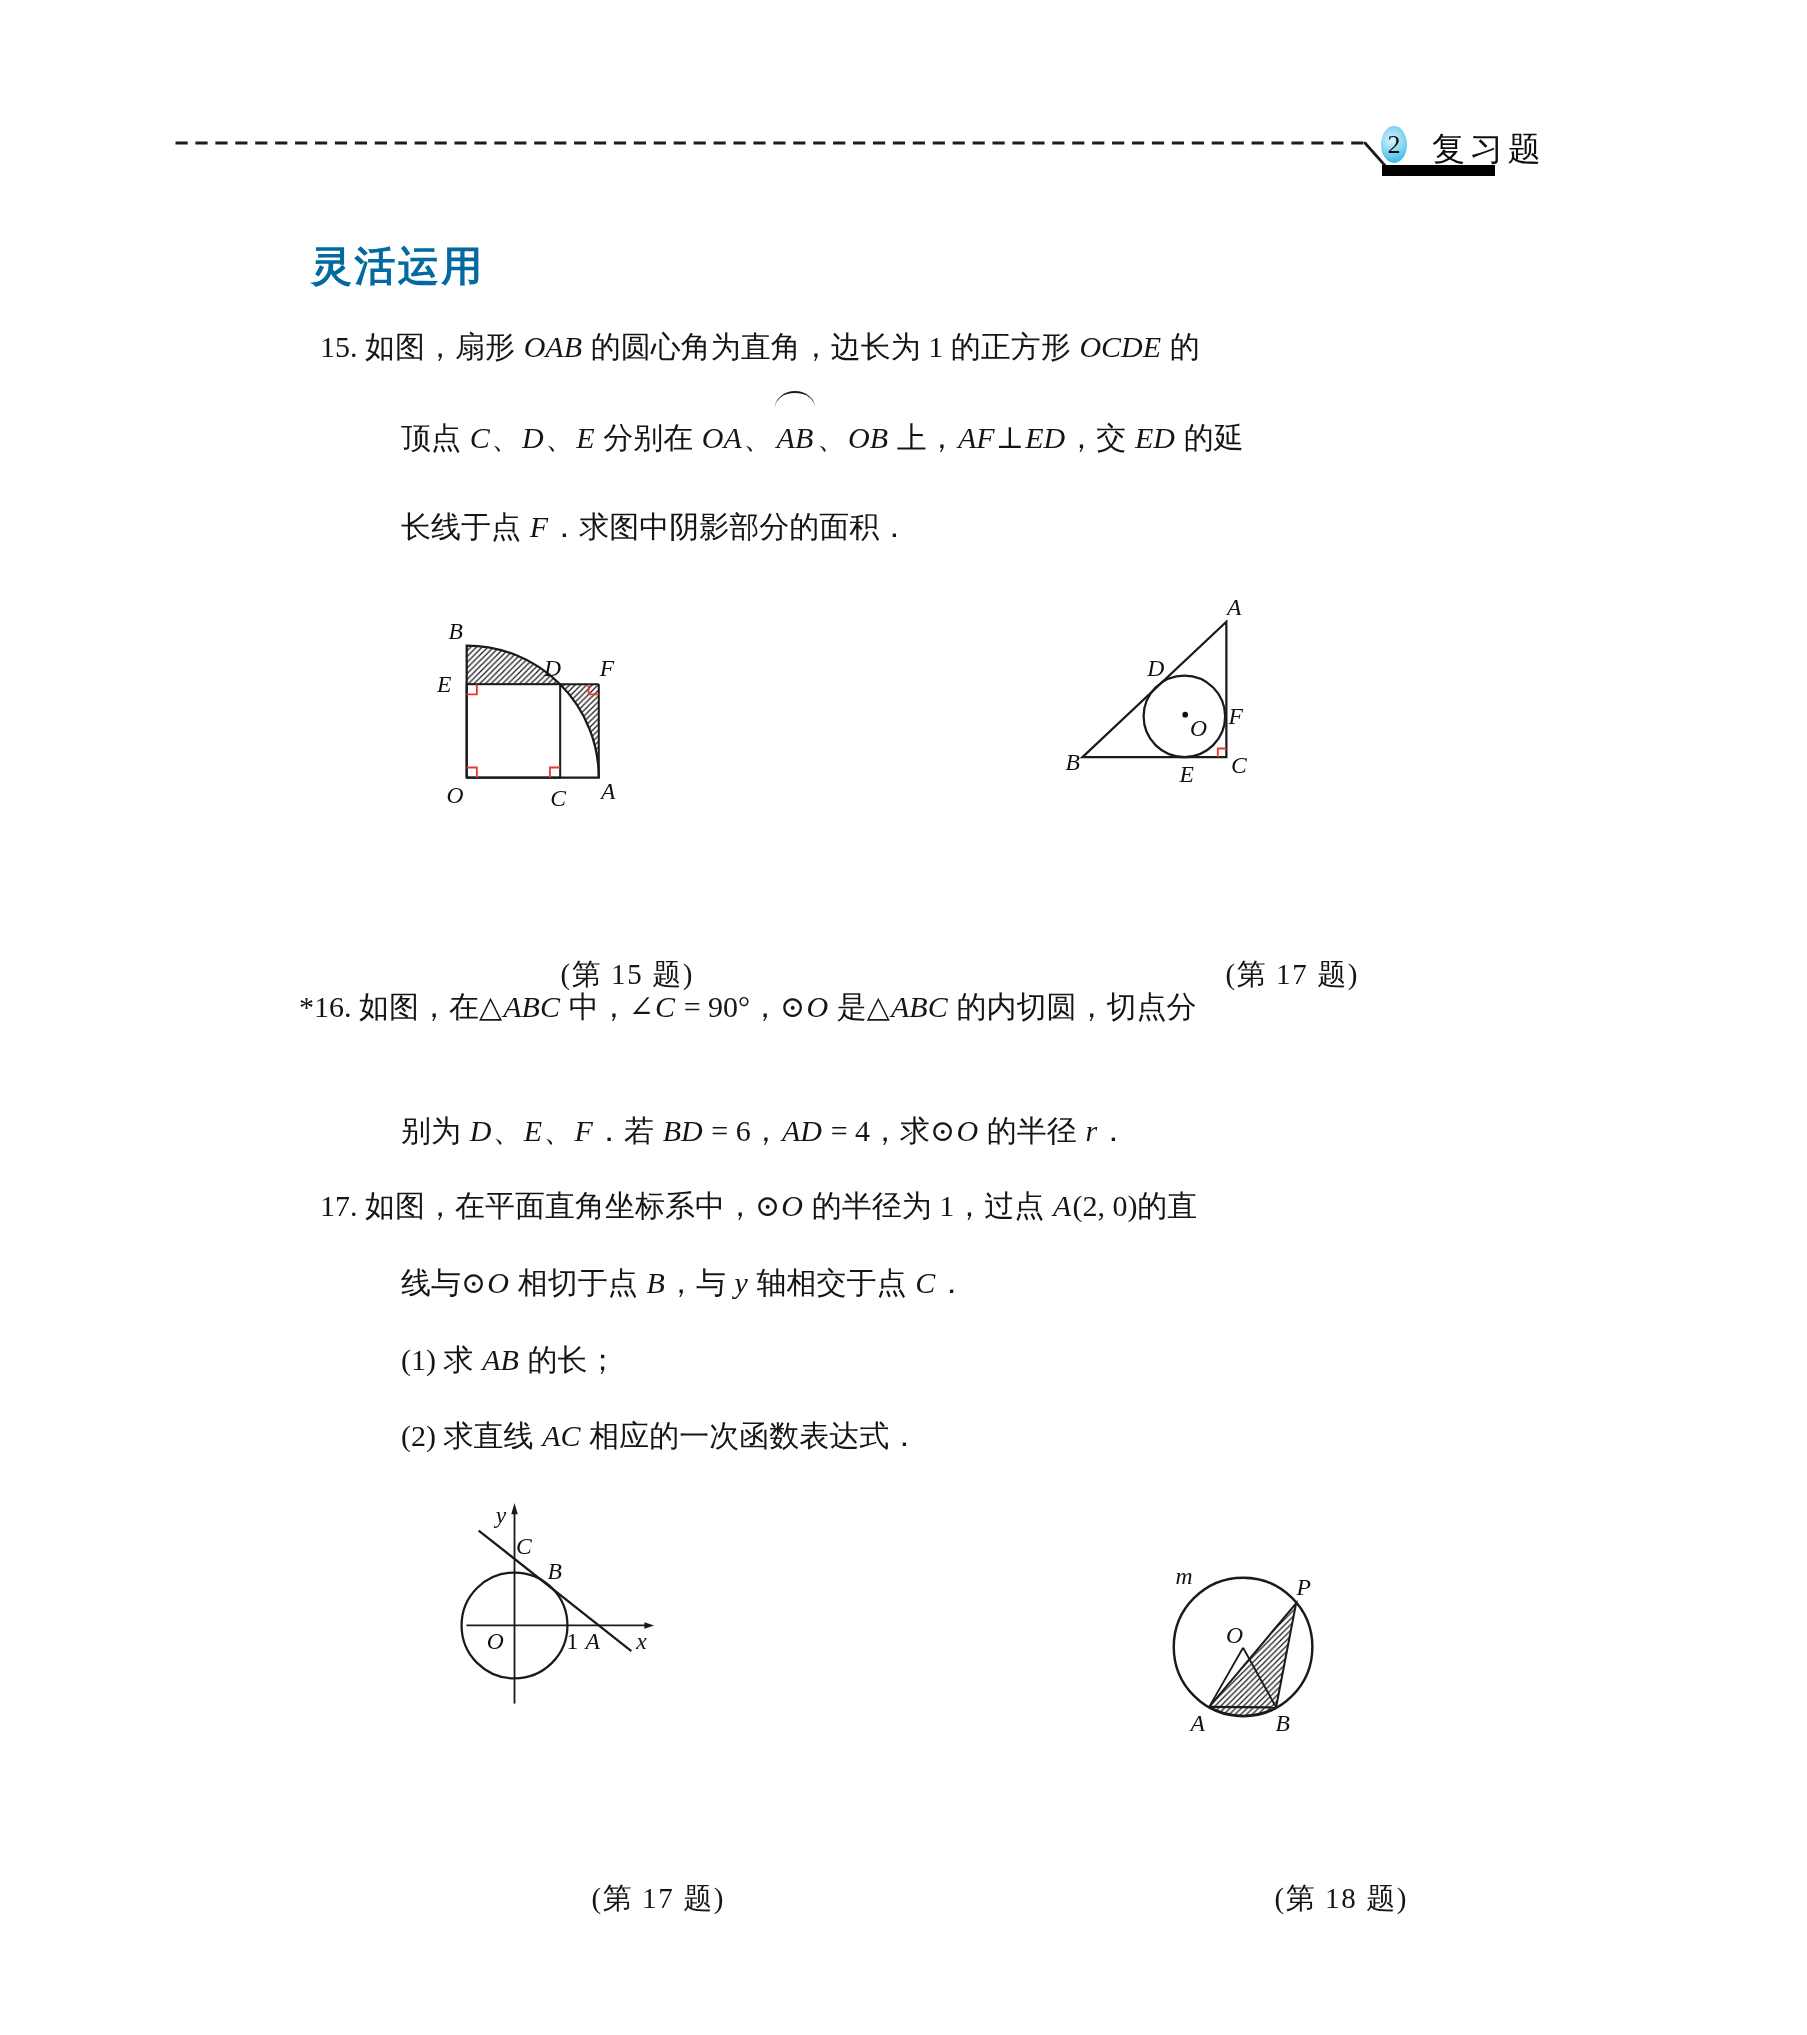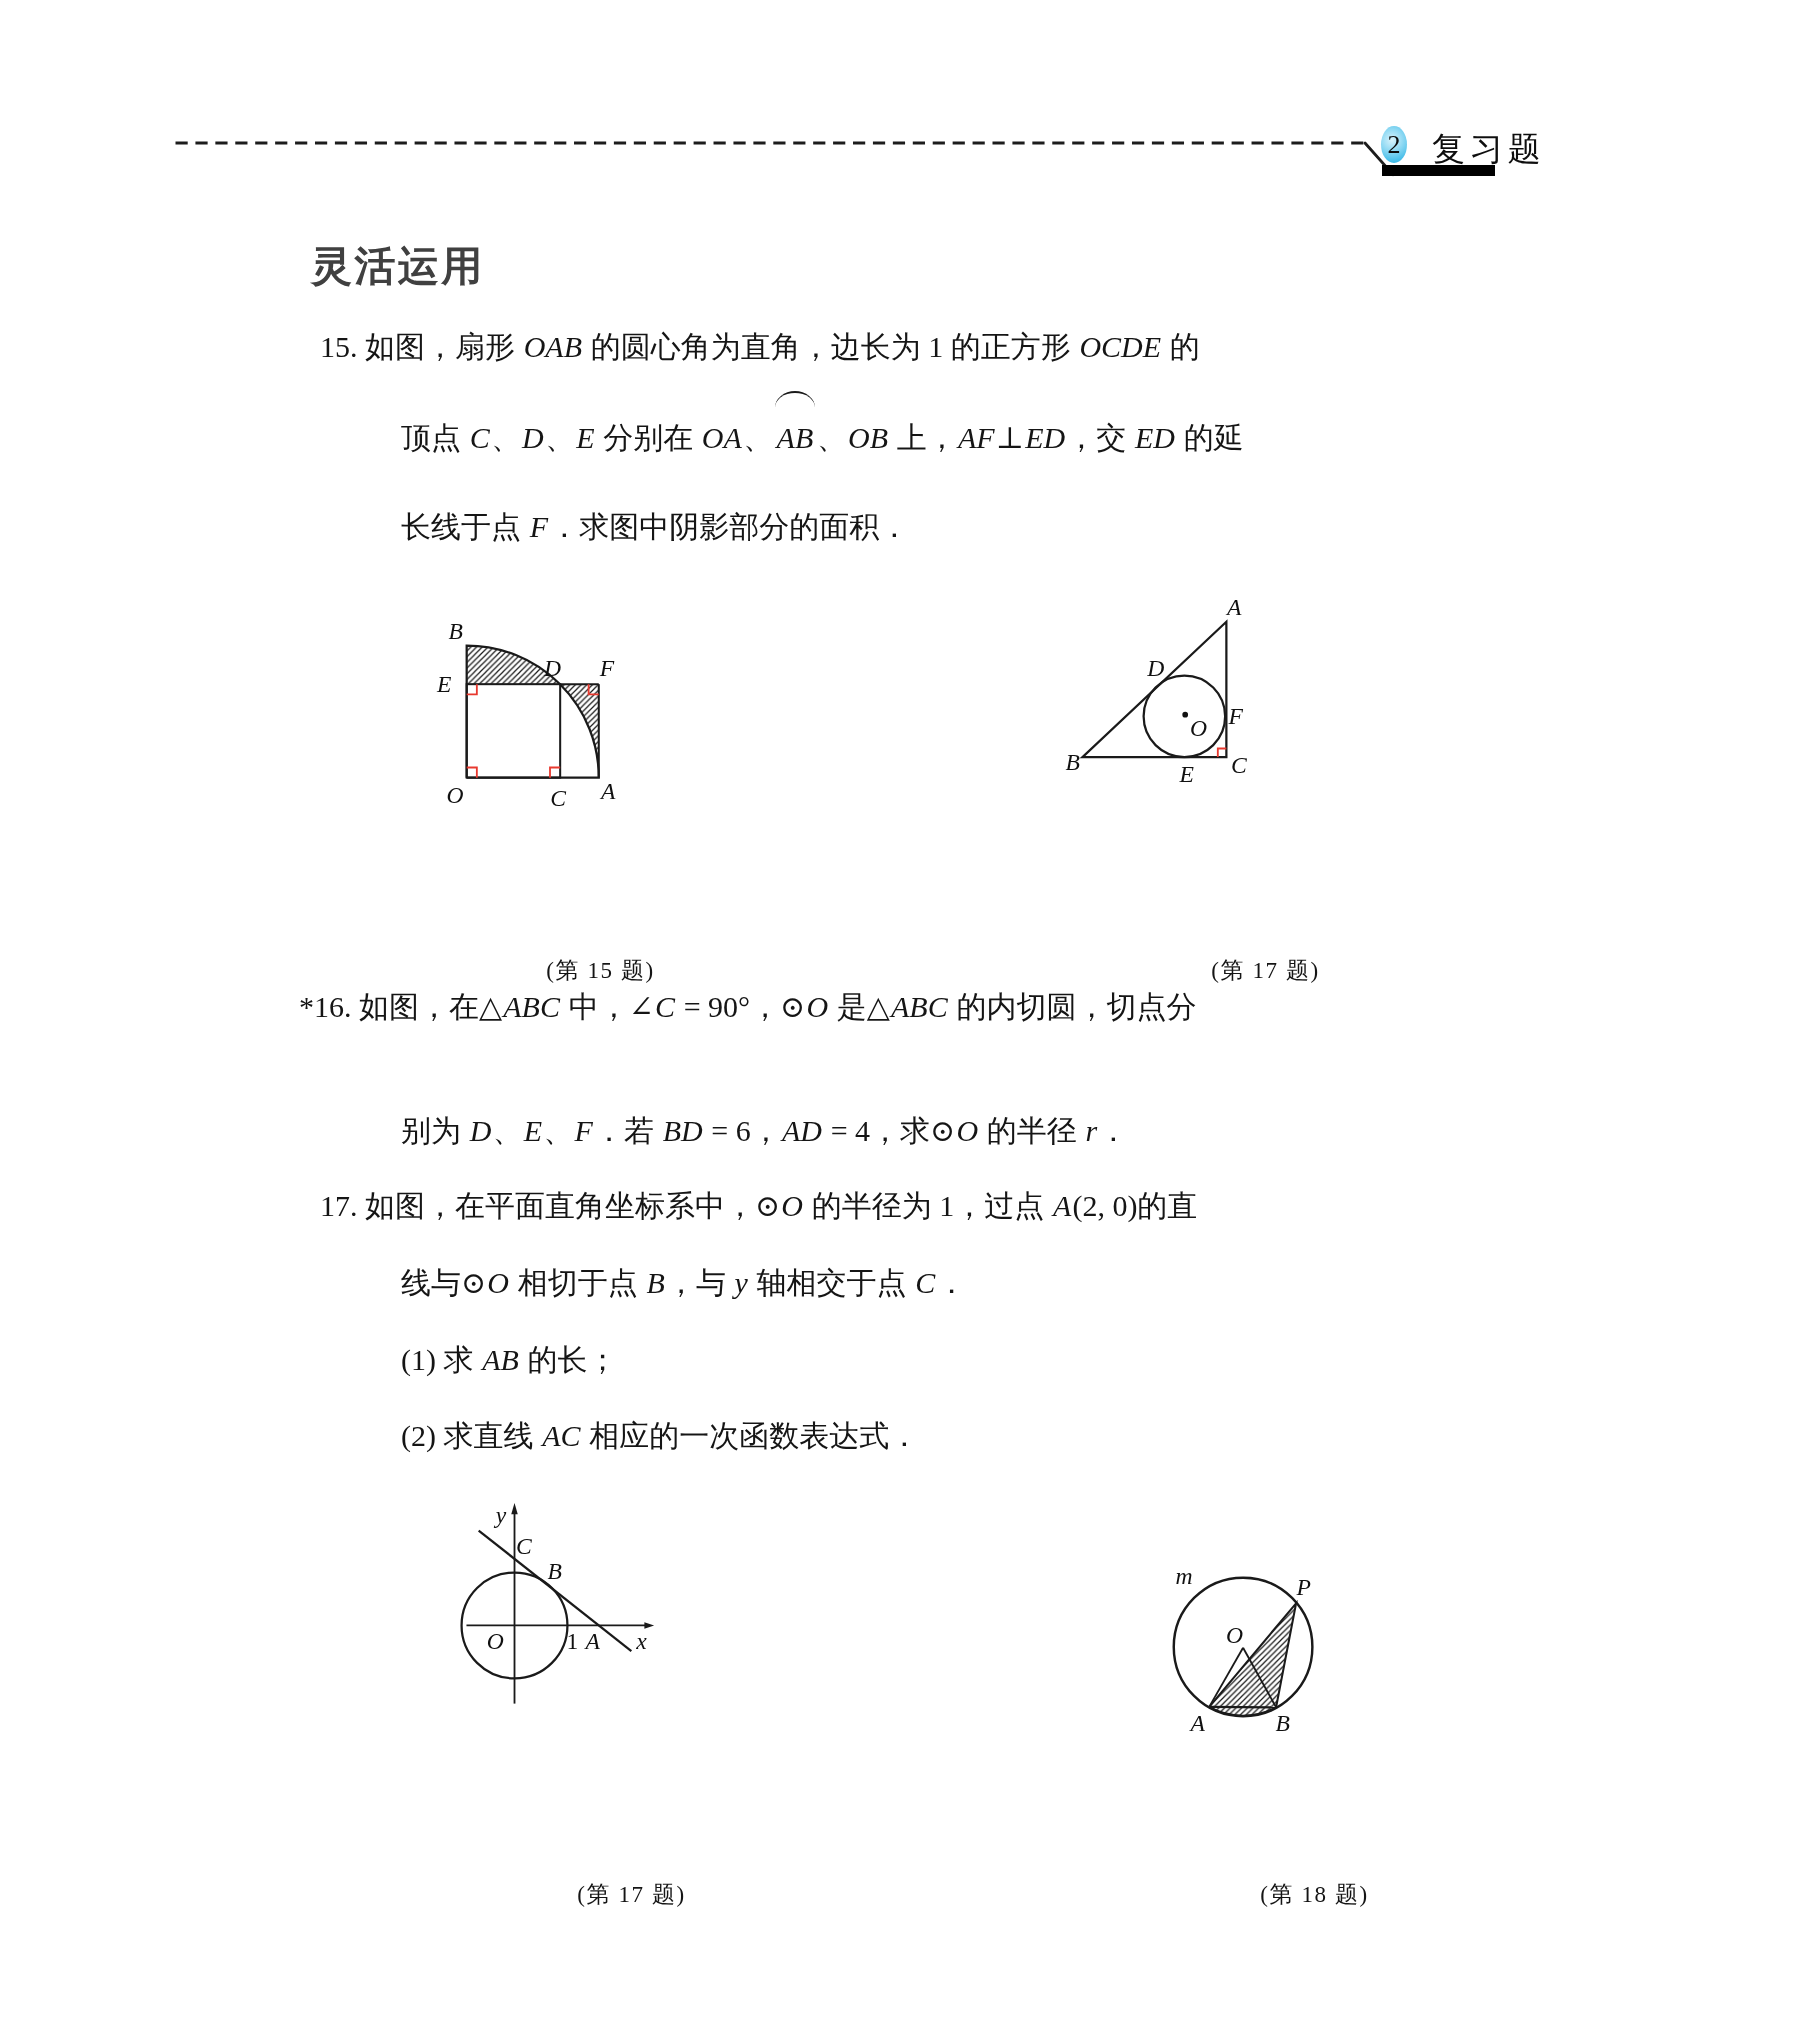--- a/index.html
+++ b/index.html
@@ -25,21 +25,21 @@
     font-size:33px;letter-spacing:4.9px;color:#0e0e0e;
     font-family:"Liberation Serif","DejaVu Serif",serif;
     margin-left:6px;
   }
   .title-bar{position:absolute;left:1382px;top:165px;width:113px;height:11px;background:#000;}
   
   .section-heading{
     position:absolute;left:311px;top:239px;
     font-family:Liberation Sans, sans-serif;
     font-weight:bold;font-size:41px;letter-spacing:2.4px;
-    color:#404040;
+    color:#0369a1;
   }
   
   .tline{
     position:absolute;height:77px;line-height:77px;
     font-size:30px;white-space:nowrap;color:#151515;text-align:center;
   }
   .tline i{font-family:"Liberation Serif","DejaVu Serif",serif;font-style:italic;padding:0 1.2px;}
   .arc{position:relative;display:inline-block;padding:0 2.4px;}
   .arc::before{
     content:"";position:absolute;left:1.6px;right:1.6px;top:-0.26em;height:0.5em;
@@ -47,22 +47,22 @@
     border-radius:50% 50% 0 0 / 100% 100% 0 0;
   }
   
   .figure{position:absolute;}
   svg text{
     font-family:"Liberation Serif","DejaVu Serif",serif;
     font-style:italic;font-size:58px;fill:#111;
   }
   svg text.up{font-style:normal;}
   .caption{
-    position:absolute;width:187px;text-align:center;
-    font-size:23px;letter-spacing:1.6px;color:#151515;
+    position:absolute;width:187px;text-align:right;
+    font-size:29px;letter-spacing:1.6px;color:#151515;
   }
 </style>
 </head>
 <body>
 
 <div class="page">
 
   <svg class="header-svg" width="1229" height="61" viewBox="0 0 3020 150">
     <line x1="10" y1="54" x2="2935" y2="54" stroke="#1c1c1c" stroke-width="7" stroke-dasharray="30 19"></line>
     <line x1="2935" y1="54" x2="3004" y2="132" stroke="#1c1c1c" stroke-width="7" stroke-linecap="round"></line>

